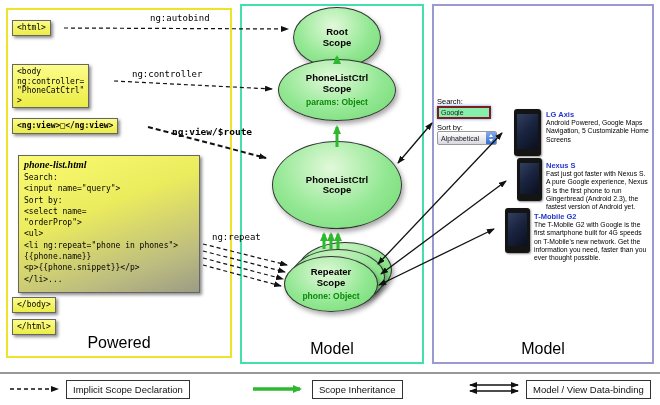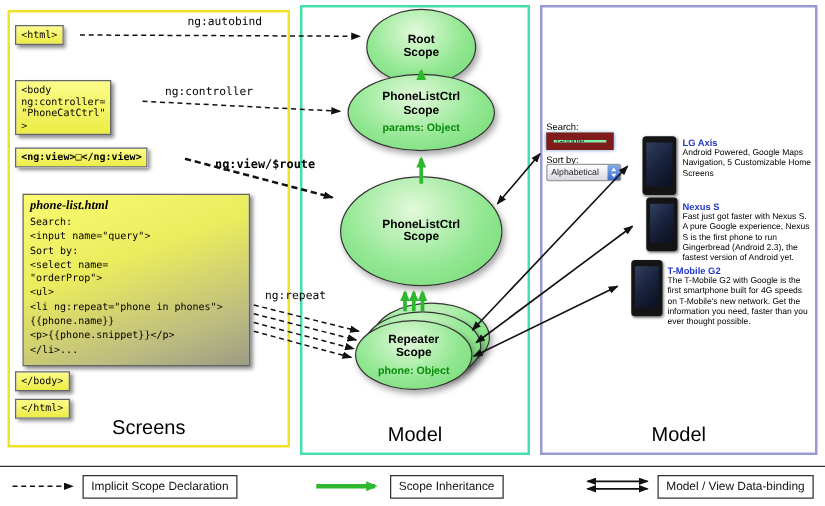--- a/index.html
+++ b/index.html
@@ -36,21 +36,21 @@
   .scope { position:absolute; border-radius:50%; border:1px solid #333;
            background:radial-gradient(ellipse at 45% 30%, #e2f9da 0%, #94e894 55%, #6fd86f 100%);
            box-shadow:2px 3px 5px rgba(0,0,0,.35);
            display:flex; flex-direction:column; align-items:center; justify-content:center;
            text-align:center; }
   .sname { font-weight:bold; font-size:9.5px; line-height:10.5px; color:#000; }
   .sprops { margin-top:3px; font-weight:bold; font-size:8.5px; line-height:10px; color:#0a8a0a; }
 
   
   .v-label { position:absolute; font-size:7.5px; color:#000; }
-  .mac-input { position:absolute; background:#86efac; border:6px solid #7f1d1d;
+  .mac-input { position:absolute; background:#86efac; border:2px solid #7f1d1d;
                box-shadow:0 0 3px rgba(90,140,230,.95); font-family:"Liberation Sans",sans-serif;
                font-size:7px; padding:1px 2px; color:#222; }
   .mac-select { position:absolute; background:linear-gradient(#fefefe,#d9d9e2); border:1px solid #999;
                 border-radius:2px; display:flex; align-items:center; font-size:7px; color:#222;
                 padding-left:3px; }
   .sel-btn { margin-left:auto; width:10px; align-self:stretch; position:relative;
              background:linear-gradient(#83aaea,#3a6fd0); border-radius:0 1px 1px 0; }
   .sel-btn::before, .sel-btn::after { content:""; position:absolute; left:2.5px;
              border-left:2.5px solid transparent; border-right:2.5px solid transparent; }
   .sel-btn::before { top:2px;  border-bottom:3px solid #fff; }
@@ -69,21 +69,21 @@
                 font-size:9.5px; color:#111; white-space:nowrap; }
 
   #arrows { position:absolute; left:0; top:0; pointer-events:none; }
 </style>
 </head>
 <body>
 
 <div id="stage">
 
   <div class="panel panel-tpl">
-    <div class="panel-title">Screens</div>
+    <div class="panel-title">Powered</div>
   </div>
   <div class="panel panel-mdl">
     <div class="panel-title">Model</div>
   </div>
   <div class="panel panel-vw">
     <div class="panel-title">Model</div>
   </div>
 
   <div class="ybox mono" style="left:12px;top:20px">&lt;html&gt;</div>
   <div class="ybox mono" style="left:12px;top:64px">

